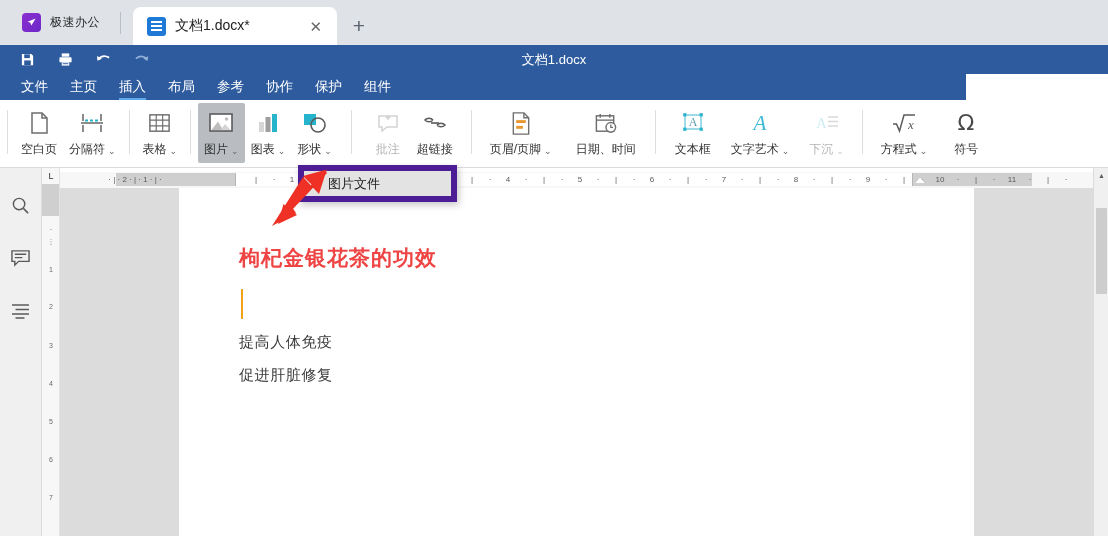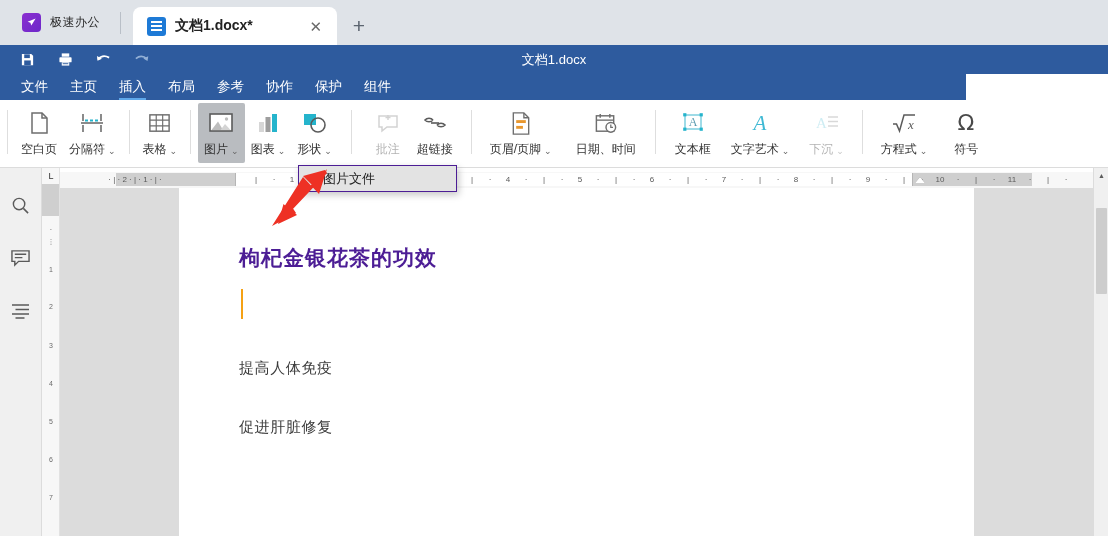--- a/index.html
+++ b/index.html
@@ -29,21 +29,20 @@
   }
   .brand-name { font-size:12px; color:#2b2b2b; letter-spacing:.5px; }
   .brand-sep { width:1px; height:22px; background:#b9bfc7; align-self:center; }
 
   .doctab {
     position:relative; margin-left:12px; margin-bottom:0;
     height:38px; min-width:204px;
     background:#fff; border-radius:8px 8px 0 0;
     display:flex; align-items:center; gap:9px;
     padding:0 12px 0 14px;
-    font-weight:bold;
   }
   .doctab-icon {
     width:19px; height:19px; border-radius:3px; background:#1e7ad6;
     display:flex; align-items:center; justify-content:center;
   }
   .doctab-icon i {
     display:block; width:11px; height:1.5px; background:#fff;
     box-shadow:0 4px 0 #fff, 0 -4px 0 #fff;
   }
   .doctab-label { font-size:14px; color:#222; flex:1; white-space:nowrap; }
@@ -104,21 +103,21 @@
   .rb-ico { height:30px; display:flex; align-items:center; justify-content:center; }
   .rb-lab {
     font-size:12px; color:#333; margin-top:3px; white-space:nowrap;
     display:flex; align-items:center; gap:3px;
   }
   .caret { font-size:9px; color:#666; transform:translateY(1px); }
 
   
   .dropdown {
     position:absolute; left:298px; top:165px; width:159px;
-    background:#f9f9f9; border:1px solid #4c1d95;
+    background:#f9f9f9; border:6px solid #4c1d95;
     box-shadow:2px 3px 7px rgba(0,0,0,.22); z-index:40;
   }
   .dd-item {
     height:25px; display:flex; align-items:center;
     padding-left:24px; font-size:13px; color:#222; cursor:pointer;
   }
   .dd-item.hover { background:#e3e3e3; }
 
   
   .arrow-annot { position:absolute; left:270px; top:166px; z-index:55; pointer-events:none; }
@@ -167,27 +166,27 @@
   .docarea {
     position:absolute; left:60px; top:188px; width:1033px; height:348px;
     background:#dcdcdc; overflow:hidden;
   }
   .page {
     position:absolute; left:119px; top:0; width:795px; min-height:348px;
     background:#ffffff;
   }
   .page-inner { padding:56px 60px 0 60px; }
   .doc-title {
-    font-size:21px; font-weight:bold; color:#4c1d95; letter-spacing:1px;
+    font-size:21px; font-weight:bold; color:#ef4444; letter-spacing:1px;
   }
   .doc-caret {
     width:2px; height:30px; background:#f5a114; margin:17px 0 0 2px;
   }
   .doc-h {
-    font-size:15px; color:#3c3c3c; margin-top:40px; letter-spacing:.6px;
+    font-size:15px; color:#3c3c3c; margin-top:14px; letter-spacing:.6px;
   }
   .doc-p {
     font-size:15px; color:#3a3a3a; line-height:28px; margin-top:18px;
     letter-spacing:.3px; text-align:justify;
   }
 
   
   .vscroll {
     position:absolute; right:0; top:168px; width:15px; height:368px;
     background:#f0f0f0; border-left:1px solid #dcdcdc;

